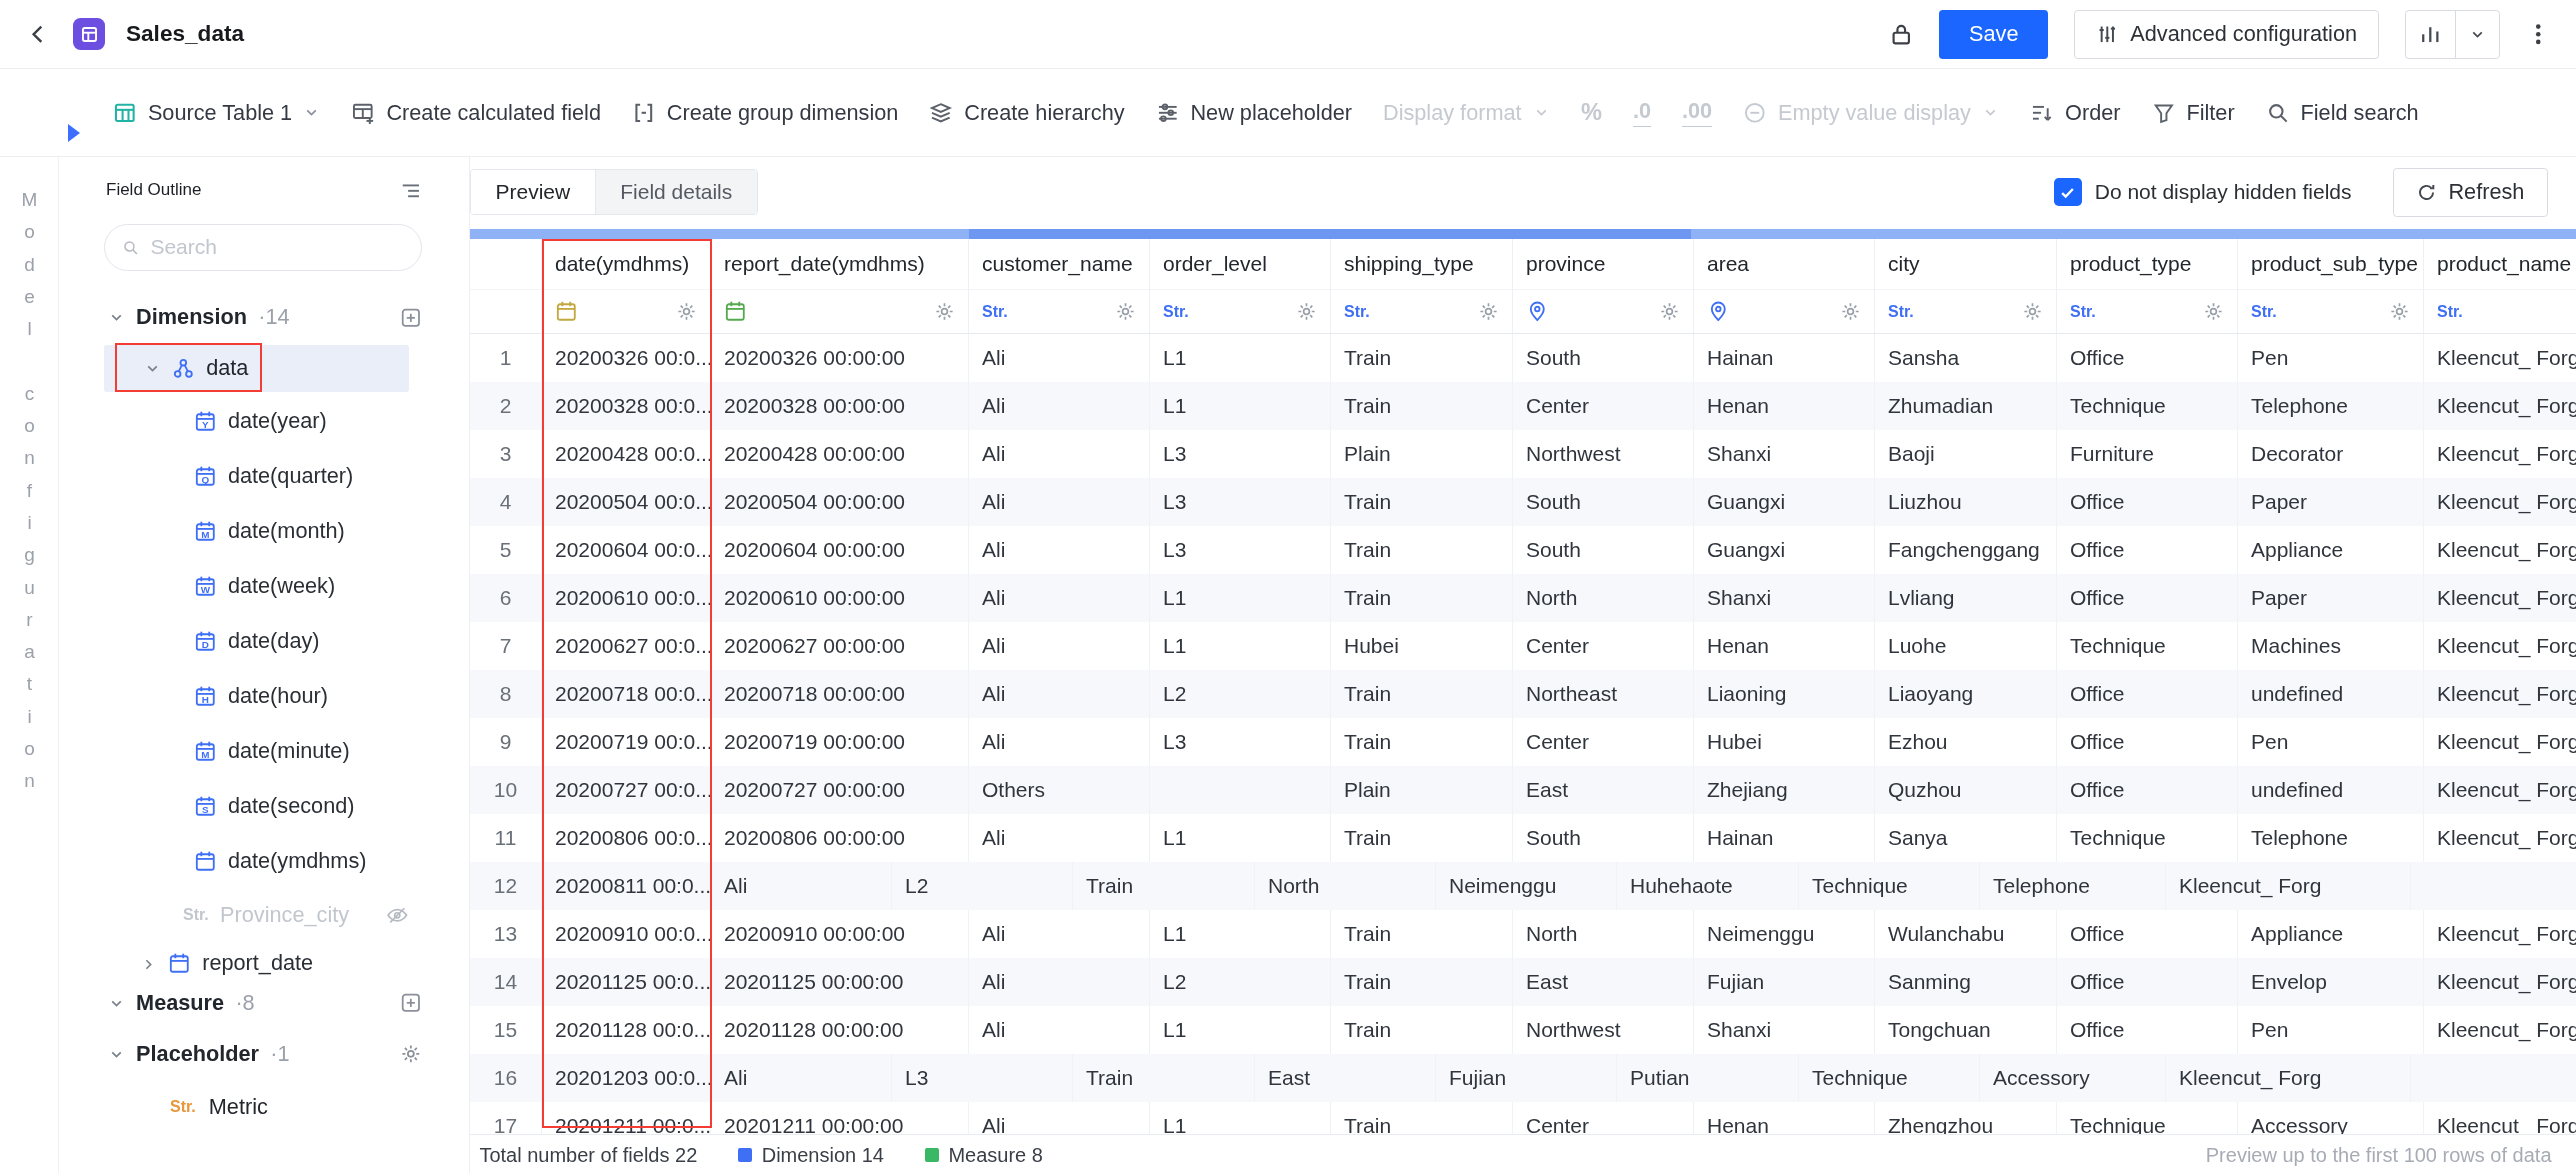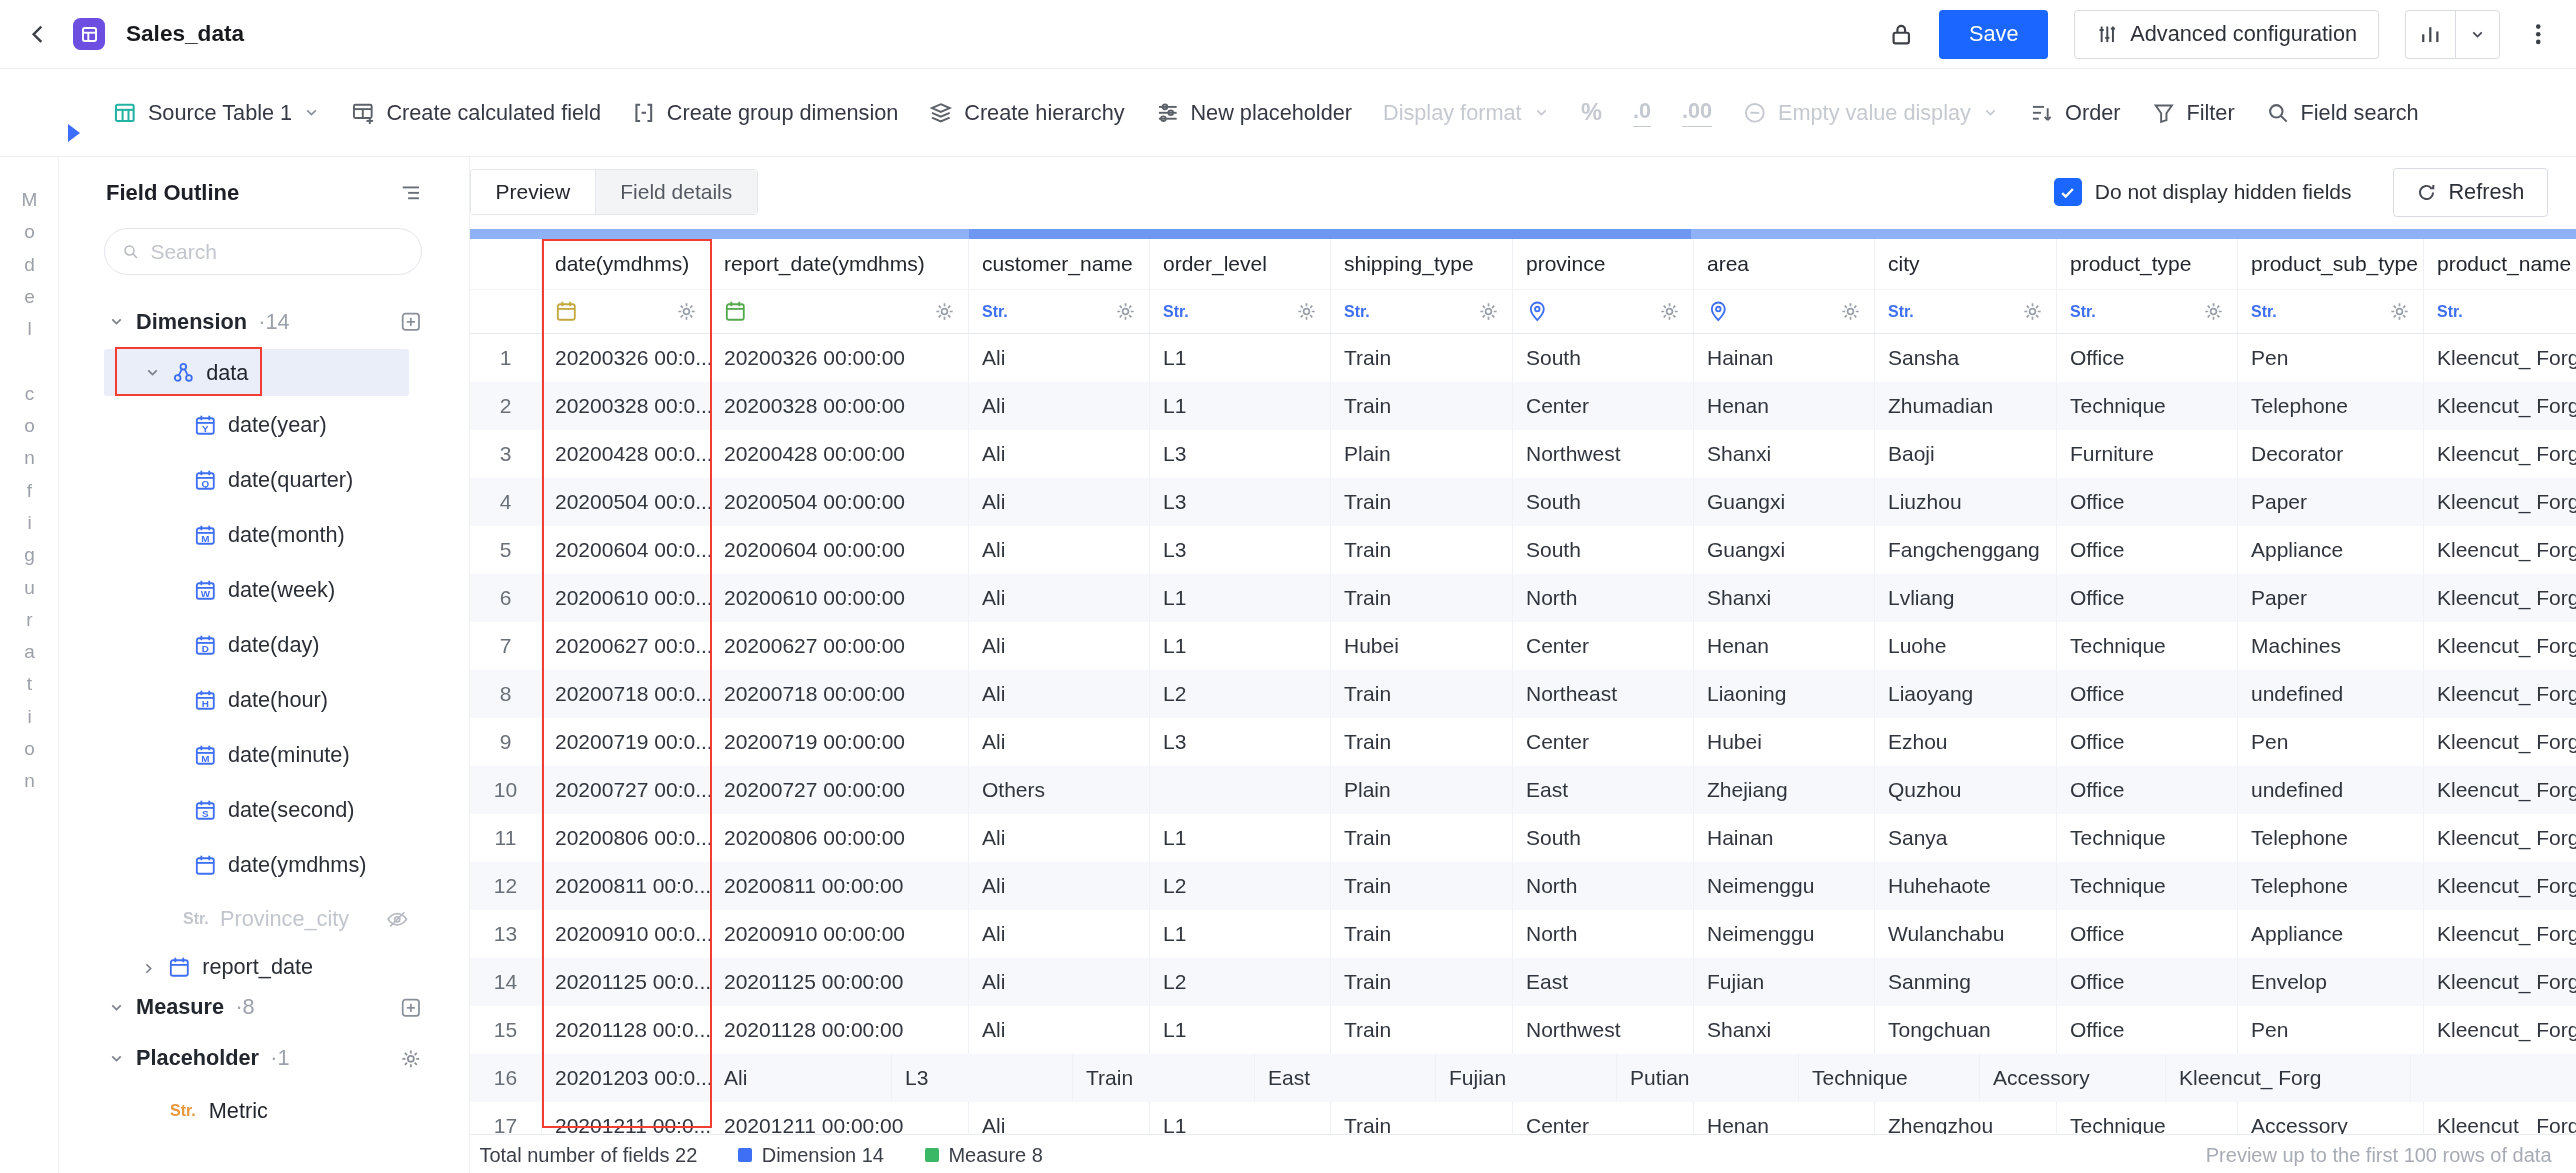--- a/index.html
+++ b/index.html
@@ -42,21 +42,21 @@
   .rail{width:59px;border-right:0.9px solid #f0f1f4;position:relative;flex:none}
   .rail-text{position:absolute;left:50%;transform:translateX(-50%);top:32px;
     writing-mode:vertical-lr;text-orientation:upright;letter-spacing:11.3px;
     color:#9ba0a9;font-size:19px;white-space:pre}
   .rail-handle{position:absolute;left:68px;top:124px;width:0;height:0;z-index:20;cursor:pointer;
     border-top:9.4px solid transparent;border-bottom:9.4px solid transparent;border-left:12.2px solid #3D6EFF}
 
   
   .sidebar{width:411px;flex:none;border-right:0.9px solid #eceef1;padding-top:22.6px;font-size:21.7px;overflow:hidden}
   .sb-head{display:flex;align-items:center;justify-content:space-between;padding:0 47px 0 47px}
-  .sb-title{font-size:22px;font-weight:700;color:#1c1f26}
+  .sb-title{font-size:17px;font-weight:400;color:#1c1f26}
   .sb-head .icn{color:#6a7078}
   .sb-search{margin:22.6px 47px 0 45px;height:47px;border:0.9px solid #e2e5ea;border-radius:24.5px;display:flex;align-items:center;gap:11.3px;padding:0 17px}
   .sb-search svg{width:19px;height:19px;color:#b6bac1}
   .sb-search input{border:none;outline:none;font-size:21px;color:#555;width:100%;font-family:inherit}
   .sb-search input::placeholder{color:#c2c6cd}
   .tree{margin-top:21px;padding:0 47px 0 45px}
   .sec-row{height:51px;display:flex;align-items:center;gap:11.3px;padding-left:3.8px;cursor:pointer}
   .sec-label{font-weight:600;color:#22262d}
   .sec-count{color:#9ba1aa}
   .sec-right{margin-left:auto;color:#8a9099}
@@ -912,21 +912,20 @@
               <div class="td" style="width:181px">South</div>
               <div class="td" style="width:181px">Hainan</div>
               <div class="td" style="width:182px">Sanya</div>
               <div class="td" style="width:181px">Technique</div>
               <div class="td" style="width:186px">Telephone</div>
               <div class="td" style="width:245px">Kleencut_ Forg</div>
             </div>
             <div class="trow alt">
               <div class="td rownum">12</div>
               <div class="td" style="width:169px">20200811 00:0...</div>
-              <div class="td" style="width:258px">20200811 00:00:00</div>
               <div class="td" style="width:181px">Ali</div>
               <div class="td" style="width:181px">L2</div>
               <div class="td" style="width:182px">Train</div>
               <div class="td" style="width:181px">North</div>
               <div class="td" style="width:181px">Neimenggu</div>
               <div class="td" style="width:182px">Huhehaote</div>
               <div class="td" style="width:181px">Technique</div>
               <div class="td" style="width:186px">Telephone</div>
               <div class="td" style="width:245px">Kleencut_ Forg</div>
             </div>

